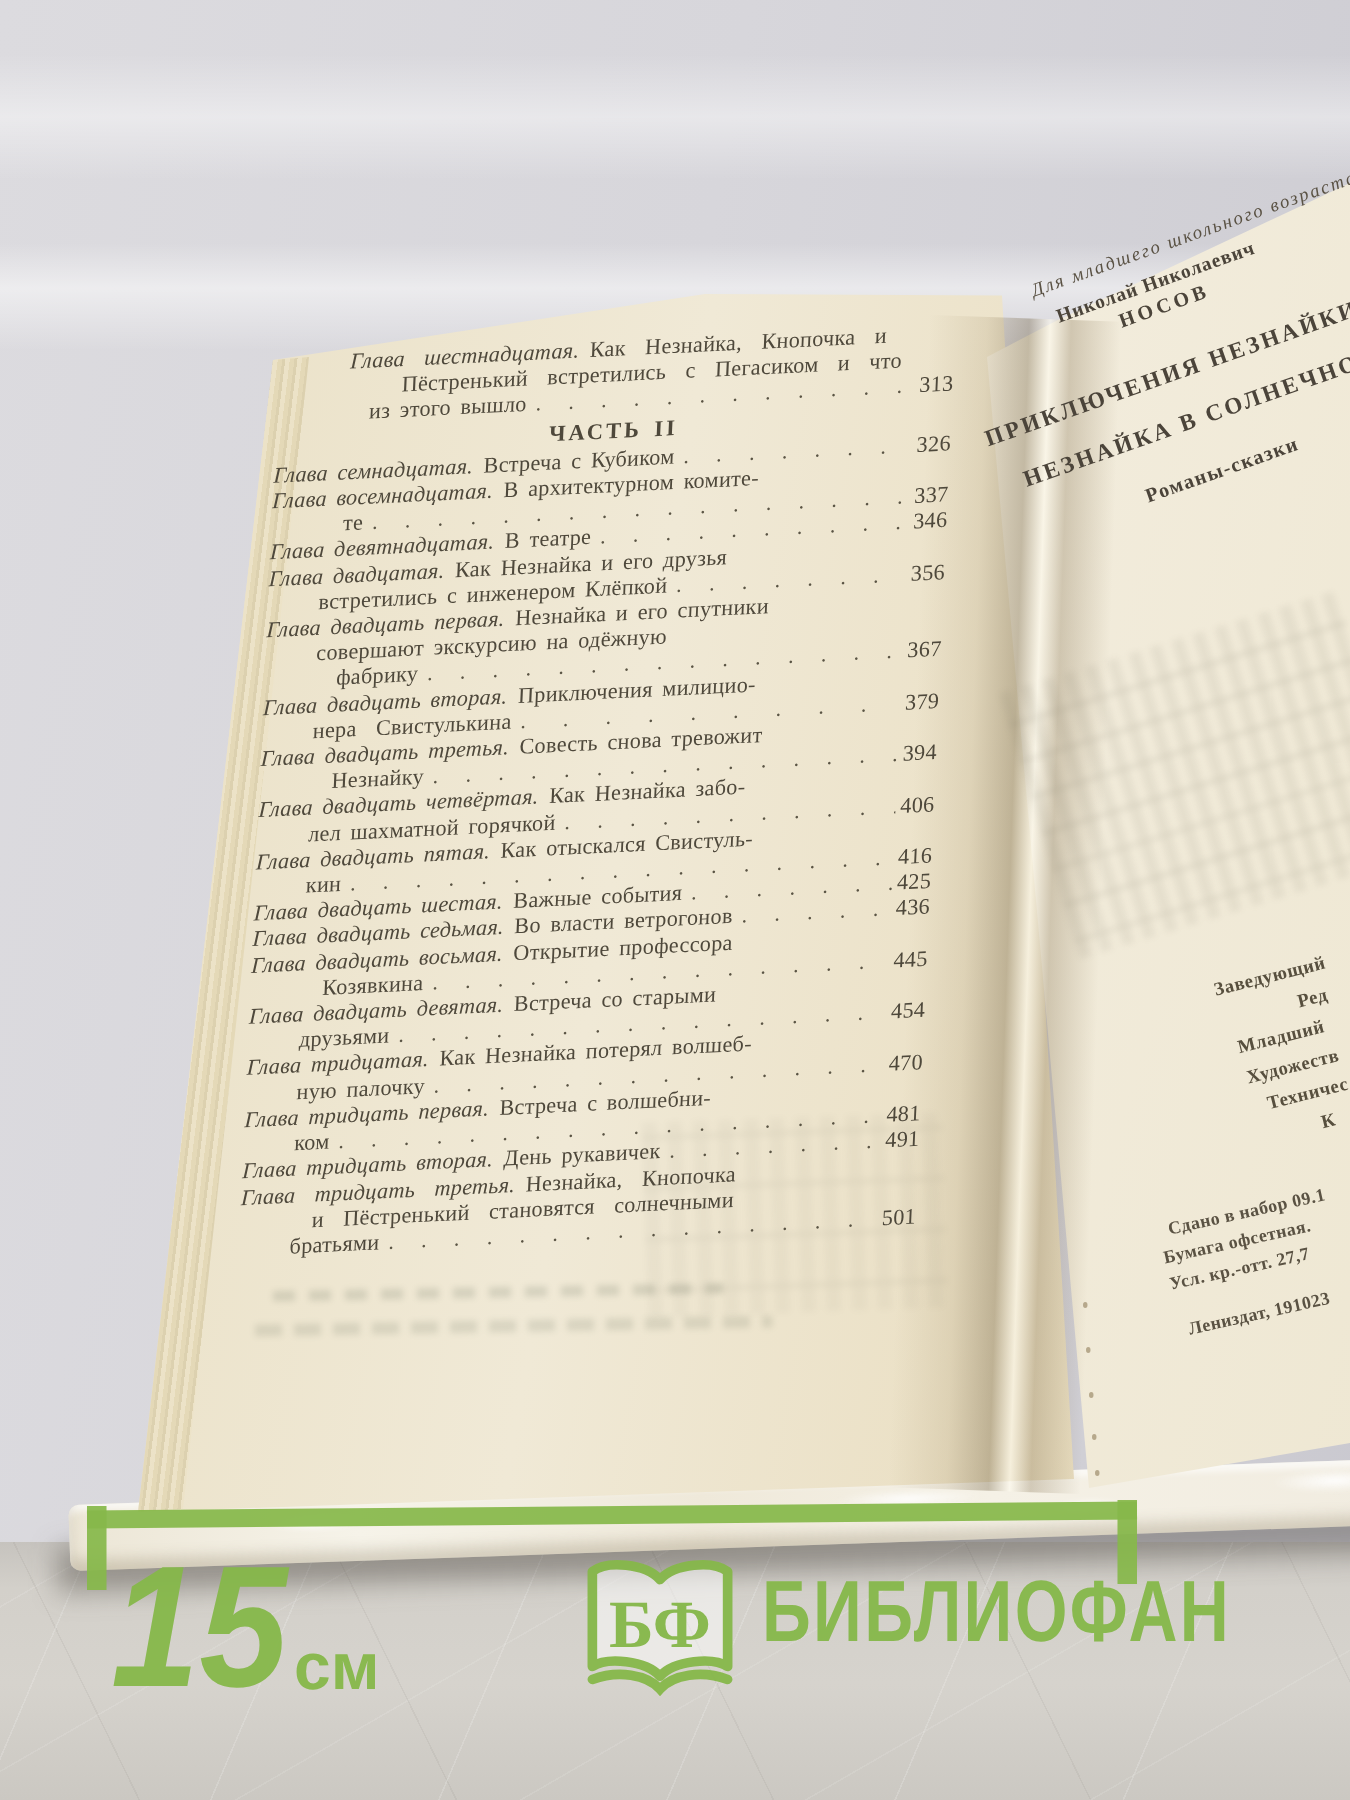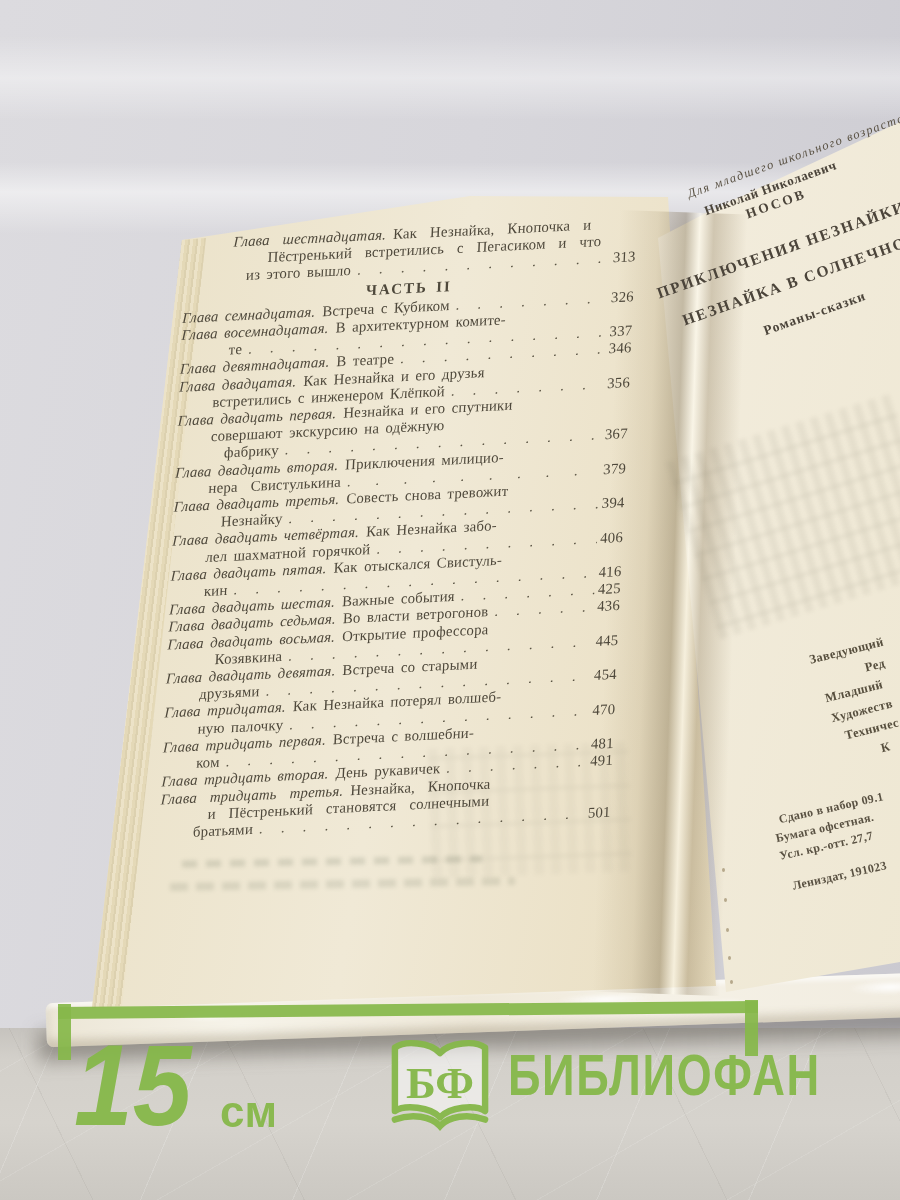--- a/index.html
+++ b/index.html
@@ -106,21 +106,21 @@
         repeating-linear-gradient(0deg, transparent 0 16px, rgba(110,108,92,.4) 16px 20px, transparent 20px 34px),
         repeating-linear-gradient(90deg, rgba(110,108,92,.3) 0 10px, transparent 10px 17px);}
 
   
   .wm{color:#86b84a;}
   .wm-line{position:absolute;left:58px;top:1004px;width:700px;height:12px;background:#86b84a;opacity:.93;transform:rotate(-.5deg);}
   .wm-tick-l{position:absolute;left:58px;top:1004px;width:13px;height:56px;background:#86b84a;opacity:.93;}
   .wm-tick-r{position:absolute;left:745px;top:1000px;width:13px;height:56px;background:#86b84a;opacity:.93;}
   .wm-value{position:absolute;left:74px;top:1028px;font:bold italic 115px/1 "Liberation Sans","DejaVu Sans",sans-serif;
       transform:scaleX(.92);transform-origin:0 0;opacity:.95;}
-  .wm-unit{position:absolute;left:220px;top:1090px;font:bold 44px/1 "Liberation Sans","DejaVu Sans",sans-serif;opacity:.95;}
+  .wm-unit{position:absolute;left:196px;top:1090px;font:bold 44px/1 "Liberation Sans","DejaVu Sans",sans-serif;opacity:.95;}
   .wm-logo{position:absolute;left:386px;top:1038px;width:108px;height:102px;opacity:.95;}
   .wm-brand{position:absolute;left:508px;top:1046px;font:bold 58px/1 "Liberation Sans","DejaVu Sans",sans-serif;
       transform:scaleX(.78);transform-origin:0 0;letter-spacing:2px;opacity:.95;white-space:nowrap;}
 </style>
 </head>
 <body>
 
 <div class="photo">
   <div class="bg"></div>
   <div class="table-bottom"></div>

